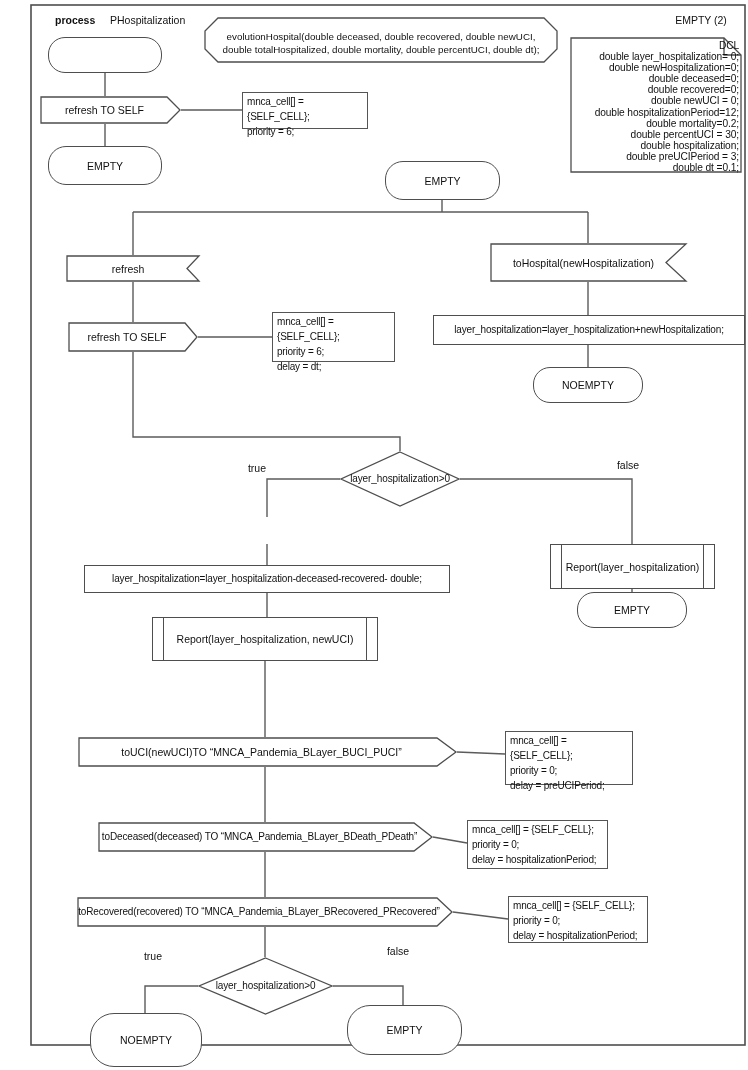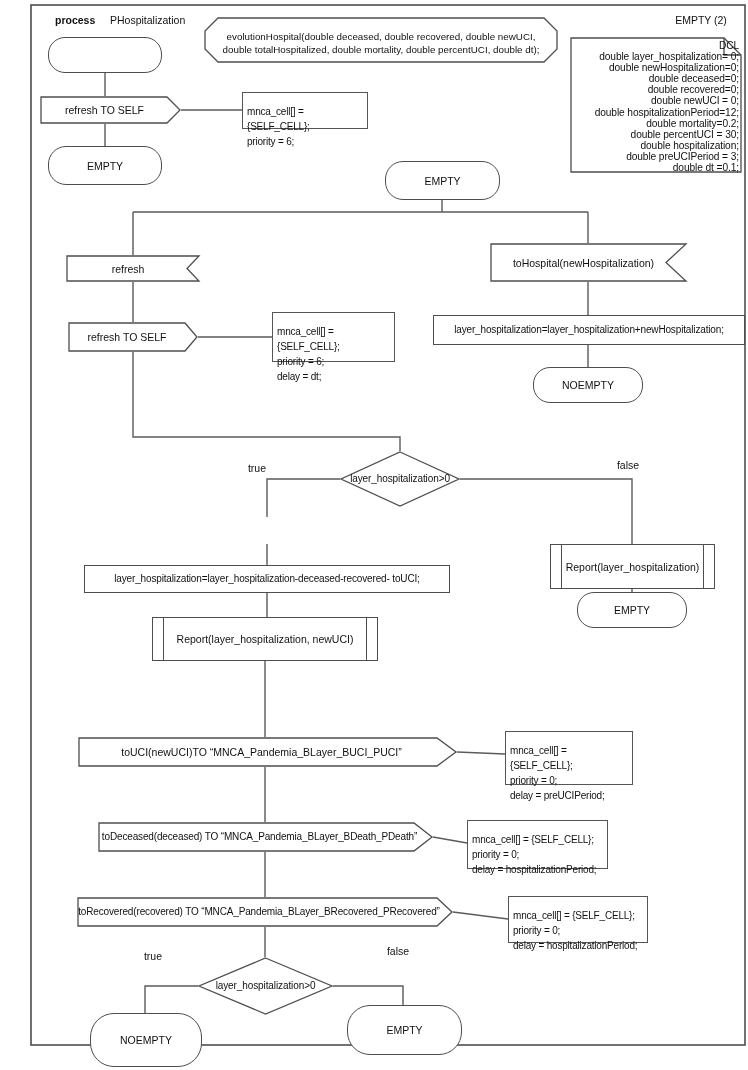--- a/index.html
+++ b/index.html
@@ -21,21 +21,21 @@
   .proc{border:1.3px solid #4e4e4e;background:#fff;}
   .proc::before,.proc::after{
     content:"";position:absolute;top:0;bottom:0;width:0;border-left:1.3px solid #4e4e4e;
   }
   .proc::before{left:10px;}
   .proc::after{right:10px;}
   .shape-poly{fill:#fff;stroke:#4e4e4e;stroke-width:1.3;}
   .comment{
     border:1.5px solid #555;background:#fff;
     font-size:10px;letter-spacing:-0.2px;line-height:15px;
-    padding:11px 4px;white-space:pre-line;
+    padding:1px 4px;white-space:pre-line;
   }
   .freelabel{position:absolute;font-size:10.5px;line-height:13px;text-align:center;white-space:nowrap;}
   .bold{font-weight:bold;}
   .dcl-text{
     position:absolute;left:5px;top:3px;right:3px;
     font-size:10.2px;line-height:11.1px;letter-spacing:-0.1px;
     white-space:pre-line;text-align:right;
   }
   .decl .lbl{font-size:9.8px;line-height:12.6px;white-space:pre-line;}
   .sig .lbl{padding-right:12px;text-align:right;}
@@ -176,21 +176,21 @@
 
   <div class="node proc" style="left:550px;top:544px;width:165px;height:45px;">
     <span class="lbl">Report(layer_hospitalization)</span>
   </div>
 
   <div class="node state" style="left:577px;top:592px;width:110px;height:36px;border-radius:17px;">
     <span class="lbl">EMPTY</span>
   </div>
 
   <div class="node task fit" style="left:84px;top:565px;width:366px;height:28px;">
-    <span class="lbl">layer_hospitalization=layer_hospitalization-deceased-recovered- toUCI;</span>
+    <span class="lbl">layer_hospitalization=layer_hospitalization-deceased-recovered- double;</span>
   </div>
 
   <div class="node proc" style="left:152px;top:617px;width:226px;height:44px;">
     <span class="lbl">Report(layer_hospitalization, newUCI)</span>
   </div>
 
   <div class="node sig" style="left:78px;top:737px;width:379px;height:30px;">
     <svg width="379" height="30">
         <polygon class="shape-poly" points="1,1 359,1 378,15 359,29 1,29"></polygon>
       </svg>

